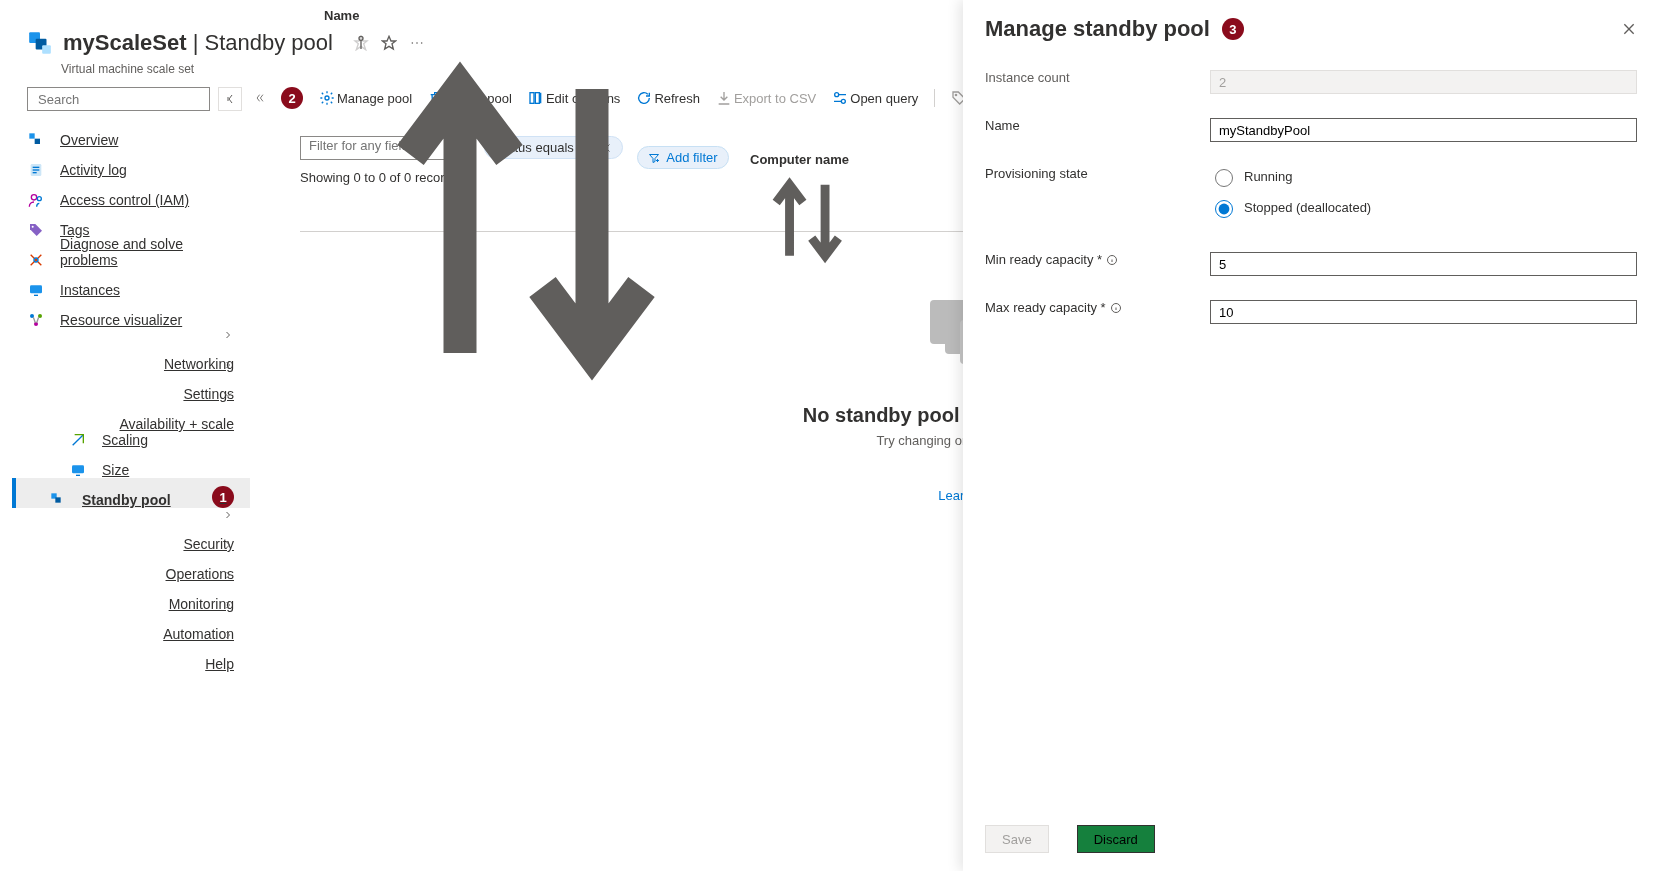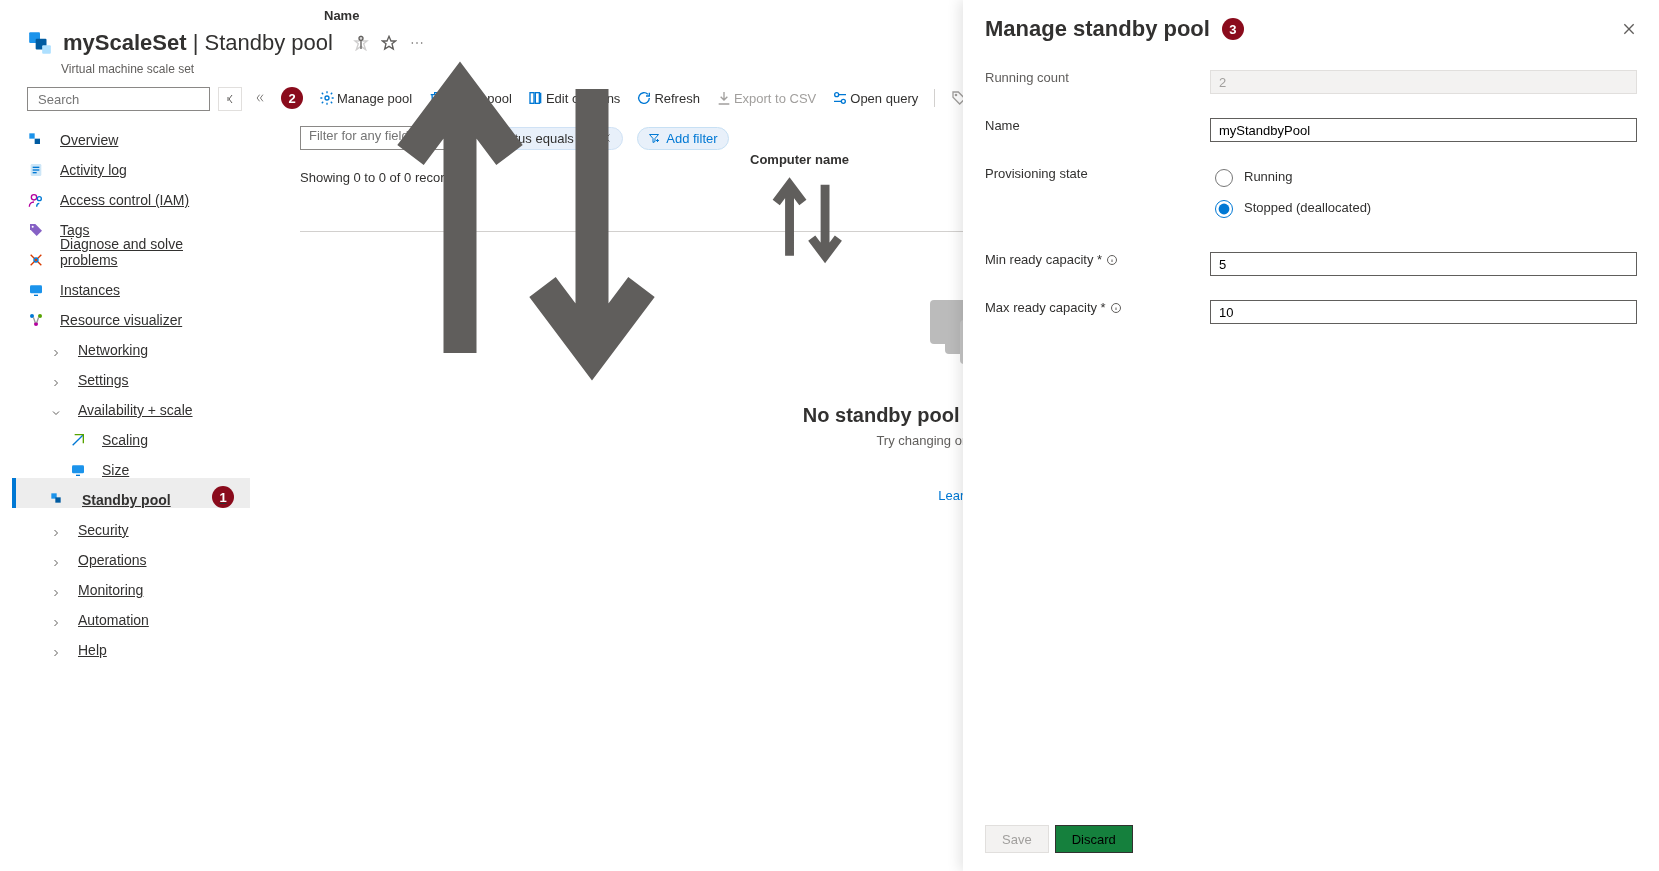--- a/index.html
+++ b/index.html
@@ -66,21 +66,21 @@
   .sidebar .item {
     display:flex; align-items:flex-end;
     height:30px;
     padding:0 16px;
     gap:16px;
     cursor:pointer;
     font-size:14px;
     color:#323130;
     text-decoration:underline;
   }
-  .sidebar .item.sub { padding-left:38px; }
+  .sidebar .item.sub { padding-left:38px;flex-direction:column; }
   .sidebar .item.deep { padding-left:58px; }
   .sidebar .item.selected {
     background:#ededed;
     border-left:4px solid #0078d4;
     padding-left:34px;
     font-weight:600;
   }
   .sidebar .ic { width:16px;height:16px; flex:0 0 16px;}
   .chev { width:12px;height:12px; flex:0 0 12px;}
 
@@ -125,21 +125,21 @@
     display:flex; align-items:center; gap:6px;
     background:#e8f0fa;
     border:1px solid #d0e2f5;
     border-radius:14px;
     padding:3px 10px;
     font-size:13px;
     color:#323130;
   }
   .pill .strong{font-weight:600;}
   .pill .x{width:12px;height:12px;cursor:pointer;color:#605e5c;}
-  .pill.add{color:#0078d4;border-color:#c7e0f4;cursor:pointer;}
+  .pill.add{color:#0078d4;border-color:#c7e0f4;cursor:pointer;margin-top:20px;}
   .rec-count{position:absolute;left:300px;top:170px;font-size:13px;color:#323130;}
   .grid-header{
     position:absolute;left:300px;top:198px;right:695px;
     display:flex;align-items:center;
     height:34px;
     border-bottom:1px solid #d2d0ce;
     font-size:13px;font-weight:600;
     gap:30px;
   }
   .grid-header .col1{padding-left:24px; width:420px;}
@@ -177,21 +177,21 @@
   .panel-body{margin-top:28px;flex:1;overflow:auto;}
   .frow{display:flex;align-items:flex-start;margin-bottom:24px;}
   .frow .flabel{width:225px;font-size:13px;color:#323130;display:flex;align-items:center;gap:4px;}
   .frow .flabel.dim{color:#605e5c;}
   .frow .fval{flex:1;}
   .tinput{width:100%;height:24px;border:1px solid #605e5c;padding:0 8px;font-size:13px;}
   .tinput[disabled]{background:#f3f2f1;border-color:#e1dfdd;color:#a19f9d;}
   .fradio{display:flex;align-items:center;gap:8px;margin-bottom:10px;font-size:13px;}
   input[type=radio]{width:18px;height:18px;accent-color:#0078d4;}
   .info-ic{width:12px;height:12px;color:#605e5c;}
-  .panel-footer{display:flex;gap:6px;padding-top:14px;}
+  .panel-footer{display:flex;gap:28px;padding-top:14px;}
   .pbtn{height:28px;padding:0 16px;font-size:13px;border:1px solid #323130;background:#15803d;cursor:pointer;}
   .pbtn.primary{background:#f3f2f1;border-color:#e1dfdd;color:#a19f9d;cursor:default;}
 </style>
 </head>
 <body>
 
 <div class="header">
   <span class="brand-icon">
     <svg viewBox="0 0 24 24" fill="#1b93eb">
         <rect x="2" y="2" width="10" height="10" rx="1"></rect>
@@ -479,21 +479,21 @@
       <span>Manage standby pool</span>
       <span class="callout-badge">3</span>
     </div>
     <span class="panel-close"><svg viewBox="0 0 24 24" fill="none" stroke="currentColor" stroke-width="2">
           <path d="M5 5l14 14M19 5L5 19"></path>
         </svg></span>
   </div>
 
   <div class="panel-body">
     <div class="frow">
-      <div class="flabel dim">Running count</div>
+      <div class="flabel dim">Instance count</div>
       <div class="fval">
         <input class="tinput" disabled="" value="2" style="">
       </div>
     </div>
     <div class="frow">
       <div class="flabel">Name</div>
       <div class="fval">
         <input class="tinput" value="myStandbyPool" style="">
       </div>
     </div>

